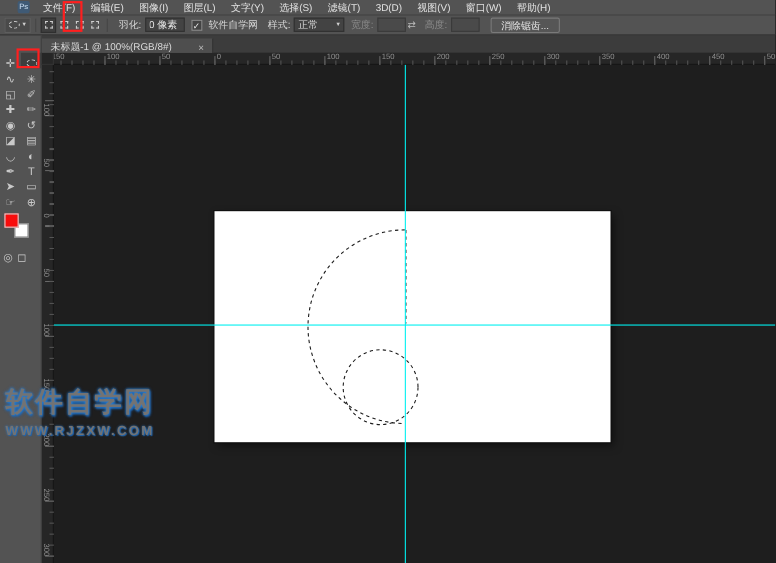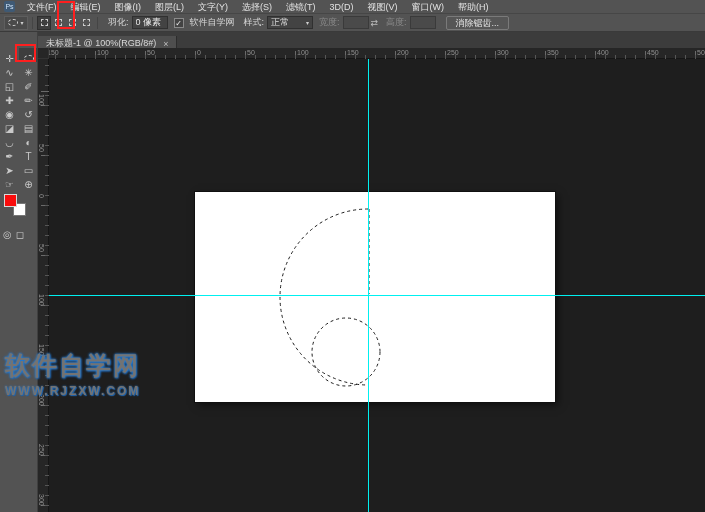--- a/index.html
+++ b/index.html
@@ -1,21 +1,21 @@
 <!DOCTYPE html>
 <html><head>
 <meta charset="utf-8">
 <style>
   * { margin:0; padding:0; box-sizing:border-box; }
   html,body { width:705px; height:512px; overflow:hidden; }
   body { position:relative; background:#1e1e1e; font-family:"Liberation Sans","DejaVu Sans",sans-serif; }
 
   
   .menubar { position:absolute; left:0; top:0; width:705px; height:14px; background:#535353;
-             border-bottom:1px solid #464646; display:flex; align-items:center; padding-left:4px; z-index:10; }
+             border-bottom:1px solid #464646; display:flex; align-items:center; padding-left:16px; z-index:10; }
   .app-icon { width:11px; height:11px; background:#3f5a75; color:#cfe3f7; font-size:7px; line-height:11px;
               text-align:center; border-radius:2px; margin-right:5px; }
   .menu-items { display:flex; height:14px; }
   .menu-item { color:#e2e2e2; font-size:9px; line-height:14px; padding:0 7px; white-space:nowrap; }
 
   
   .optionsbar { position:absolute; left:0; top:14px; width:705px; height:18px; background:#535353;
                 border-bottom:1px solid #3a3a3a; display:flex; align-items:center; font-size:9px;
                 color:#dcdcdc; z-index:10; }
   .preset { margin-left:4px; width:24px; height:14px; display:flex; align-items:center; justify-content:center;
@@ -49,21 +49,21 @@
   .tool-glyph { color:#c9c9c9; font-size:10px; line-height:14px; display:inline-block; }
   .tool .ellipse-glyph { margin-top:3px; }
   .swatches { position:relative; width:38px; height:28px; margin-top:4px; }
   .bg-swatch { position:absolute; left:13px; top:11px; width:13px; height:13px; background:#ffffff; border:1px solid #777; }
   .fg-swatch { position:absolute; left:4px; top:2px; width:13px; height:13px; background:#f80c0c; border:1px solid #d8d8d8; }
   .extras { display:flex; padding-left:3px; gap:4px; margin-top:4px; }
   .extra-glyph { color:#c9c9c9; font-size:10px; line-height:12px; }
 
   
   .tabbar { position:absolute; left:38px; top:32px; width:667px; height:16px; background:#3c3c3c; z-index:4; }
-  .tab { height:16px; display:inline-flex; align-items:center; gap:7px; padding:0 8px; background:#4e4e4e;
+  .tab { height:16px; display:inline-flex; align-items:center; gap:24px; padding:0 8px; background:#4e4e4e;
          border-right:1px solid #2c2c2c; font-size:9px; color:#d8d8d8; white-space:nowrap; }
   .tab-close { color:#bdbdbd; font-size:9px; }
 
   
   .canvas { position:absolute; left:38px; top:48px; width:667px; height:464px; background:#1e1e1e; overflow:hidden; }
   .ruler-h { position:absolute; left:0; top:0; width:667px; height:11px; background:#262626; border-bottom:1px solid #161616; z-index:5; }
   .ruler-h::before { content:""; position:absolute; left:0; top:3px; width:100%; height:8px;
     background:repeating-linear-gradient(90deg,#6a6a6a 0,#6a6a6a 1px,transparent 1px,transparent 50px);
     background-position:7px 0; }
   .ruler-h::after { content:""; position:absolute; left:0; top:7px; width:100%; height:4px;

